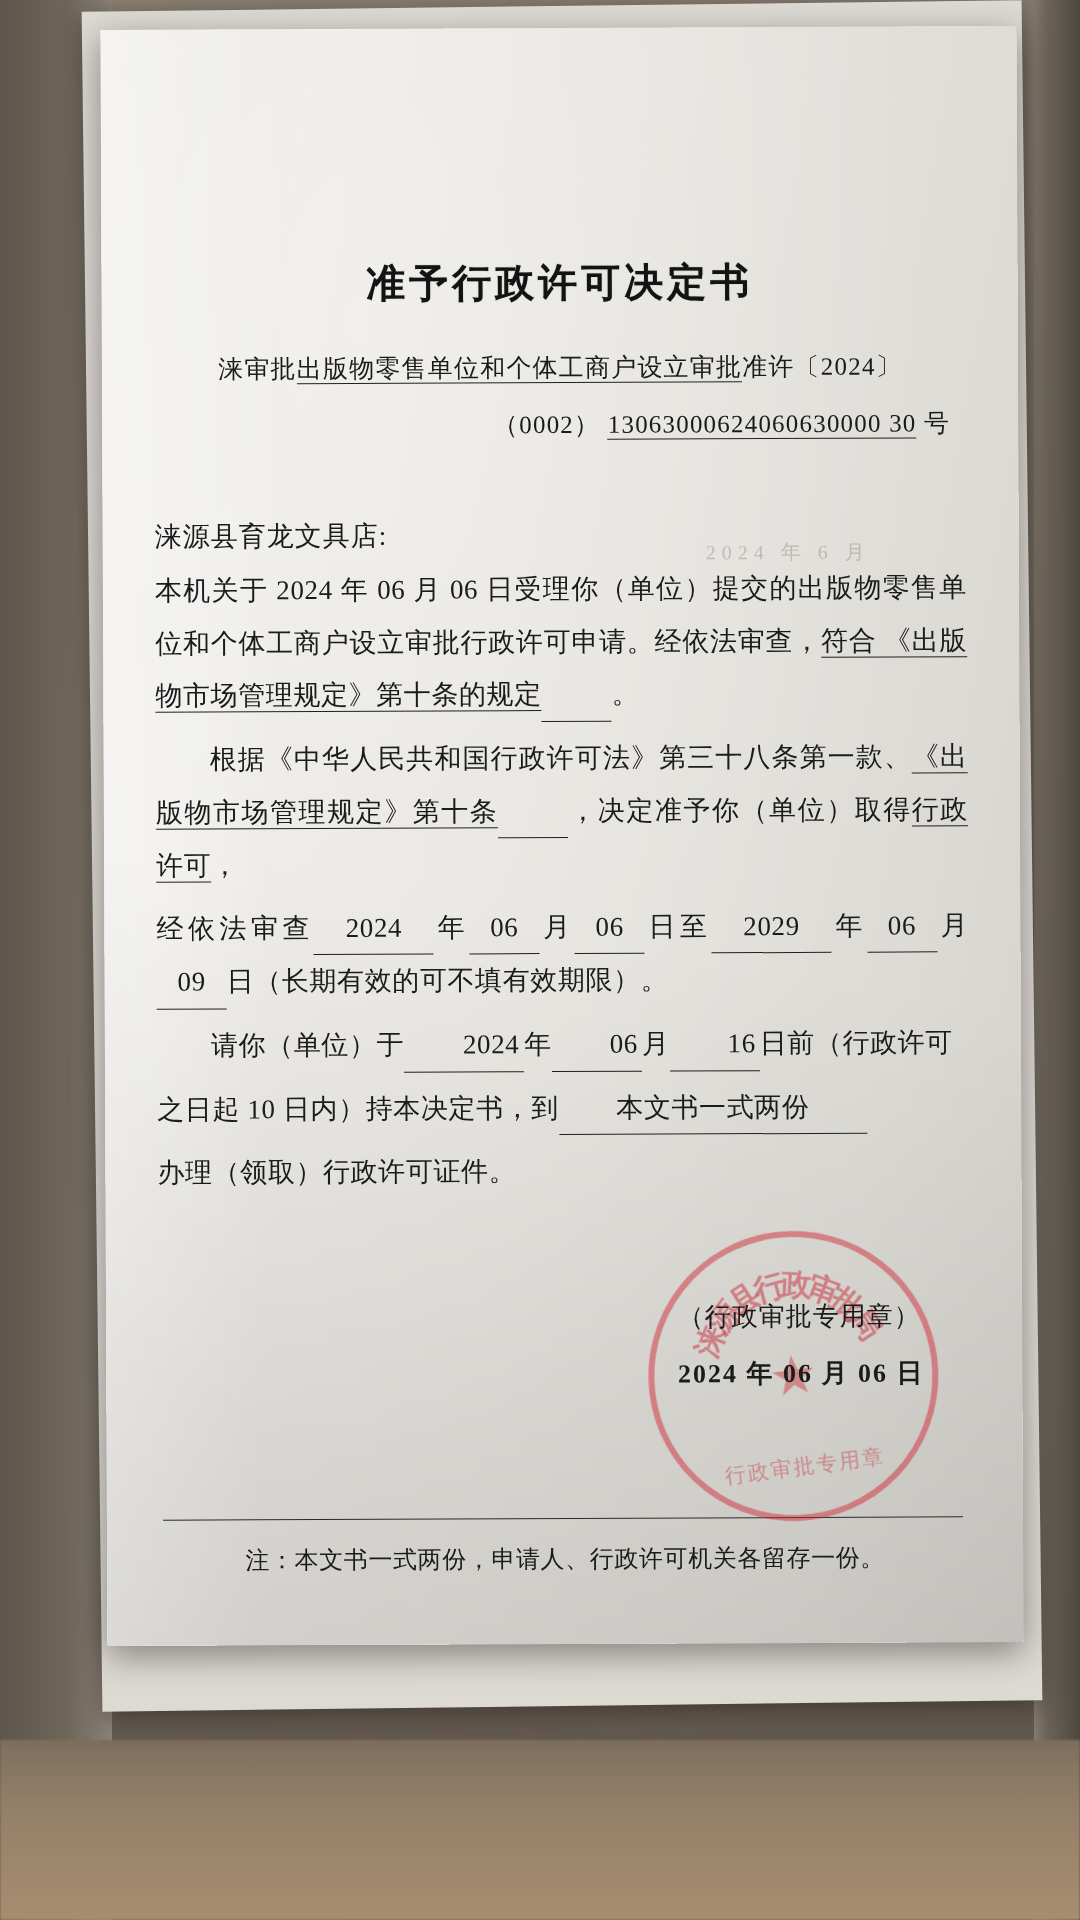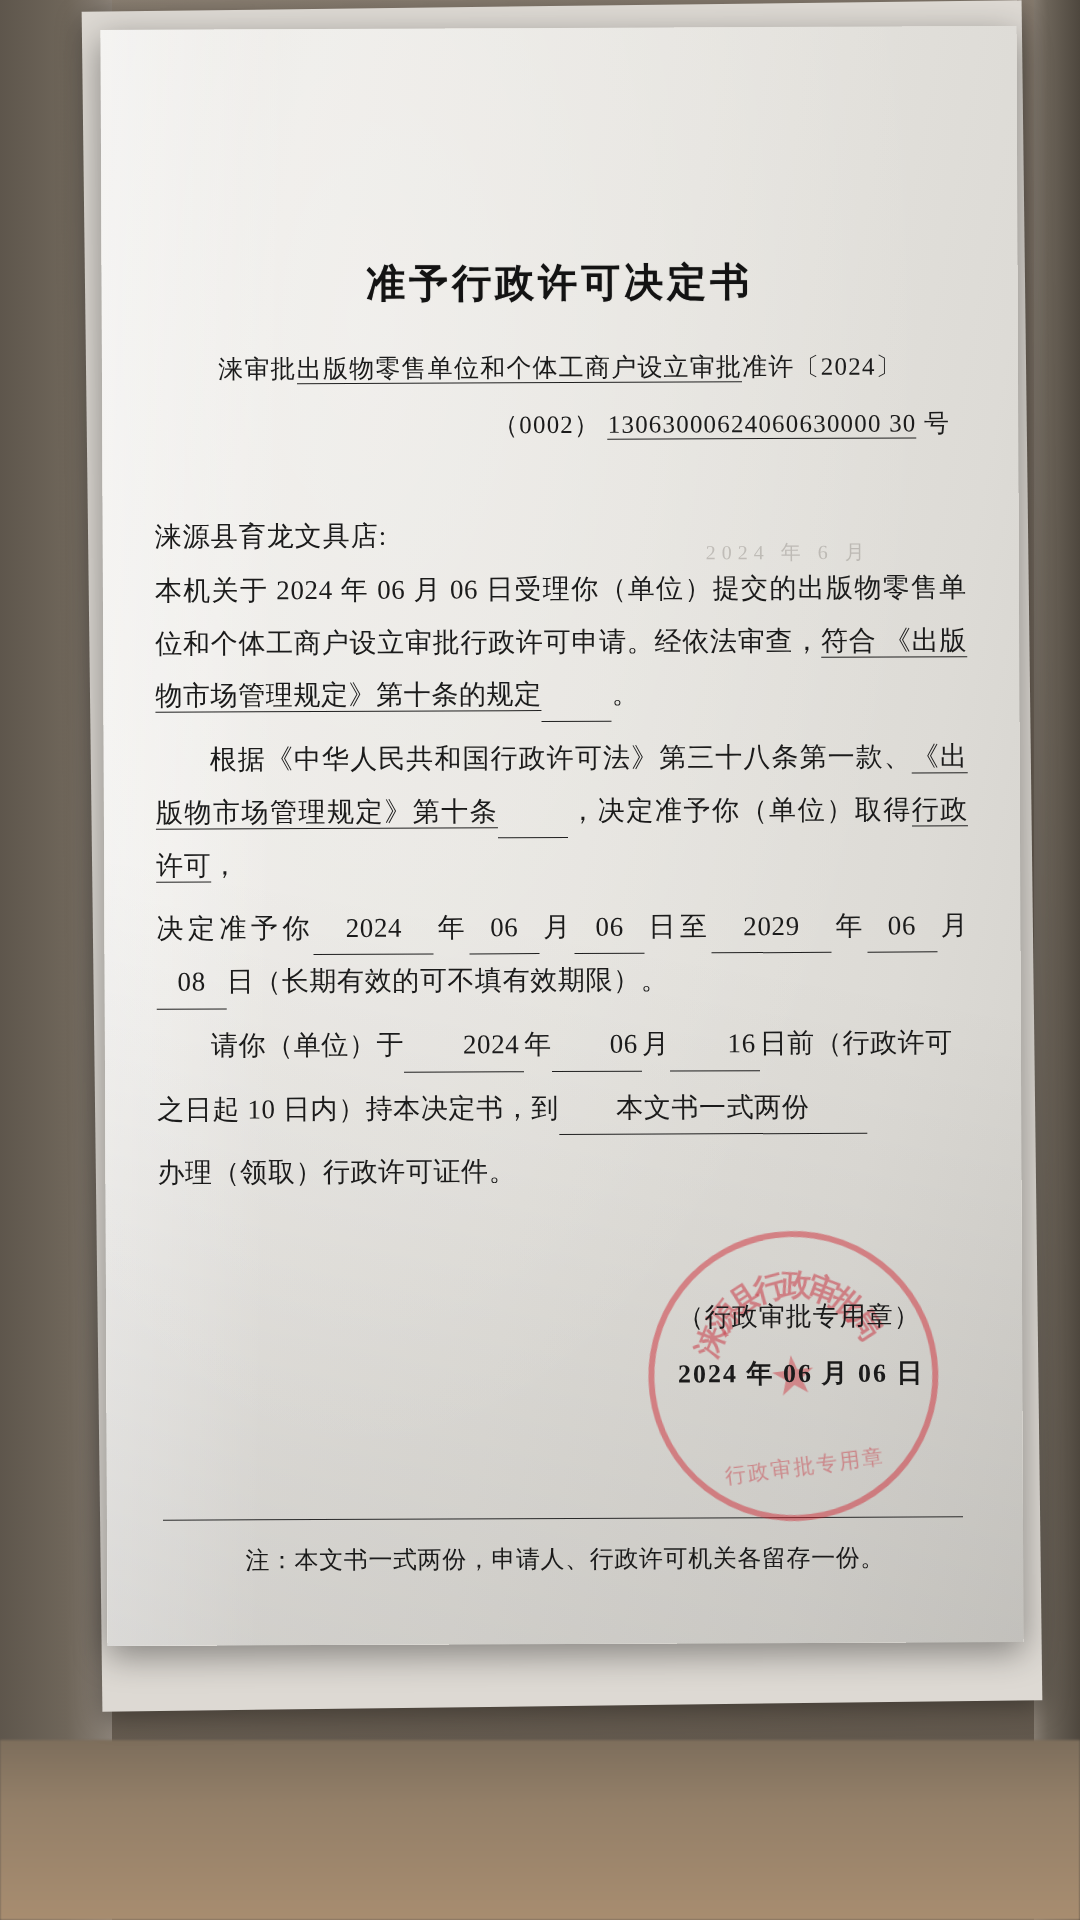--- a/index.html
+++ b/index.html
@@ -262,21 +262,21 @@
         <span>号</span>
       </span>
     </div>
 
     <div class="recipient">涞源县育龙文具店:</div>
 
     <p class="body"><span>本机关于 2024 年 06 月 06 日受理你（单位）提交的出版物零售单位和个体工商户设立审批行政许可申请。经依法审查，</span><span class="ul">符合  《出版物市场管理规定》第十条的规定</span><span class="blank b-sm">&nbsp;</span><span>。</span></p>
 
     <p class="body indent"><span>根据《中华人民共和国行政许可法》第三十八条第一款、</span><span class="ul">《出版物市场管理规定》第十条</span><span class="blank b-sm">&nbsp;</span><span>，决定准予你（单位）取得</span><span class="ul">行政许可</span><span>，</span></p>
 
-    <p class="body"><span>决定准予你</span><span class="blank b-md">2024</span><span>年</span><span class="blank b-sm">06</span><span>月</span><span class="blank b-sm">06</span><span>日至</span><span class="blank b-md">2029</span><span>年</span><span class="blank b-sm">06</span><span>月</span><span class="blank b-sm">08</span><span>日</span><span>（长期有效的可不填有效期限）。</span></p>
+    <p class="body"><span>经依法审查</span><span class="blank b-md">2024</span><span>年</span><span class="blank b-sm">06</span><span>月</span><span class="blank b-sm">06</span><span>日至</span><span class="blank b-md">2029</span><span>年</span><span class="blank b-sm">06</span><span>月</span><span class="blank b-sm">09</span><span>日</span><span>（长期有效的可不填有效期限）。</span></p>
 
     <p class="body indent"><span>请你（单位）于</span><span class="blank b-md">2024</span><span>年</span><span class="blank b-sm">06</span><span>月</span><span class="blank b-sm">16</span><span>日前（行政许可</span></p>
 
     <p class="body"><span>之日起 10 日内）持本决定书，到</span><span class="blank b-xl">本文书一式两份</span></p>
 
     <p class="body">办理（领取）行政许可证件。</p>
 
     <div class="signoff">
 
       <div class="seal">

